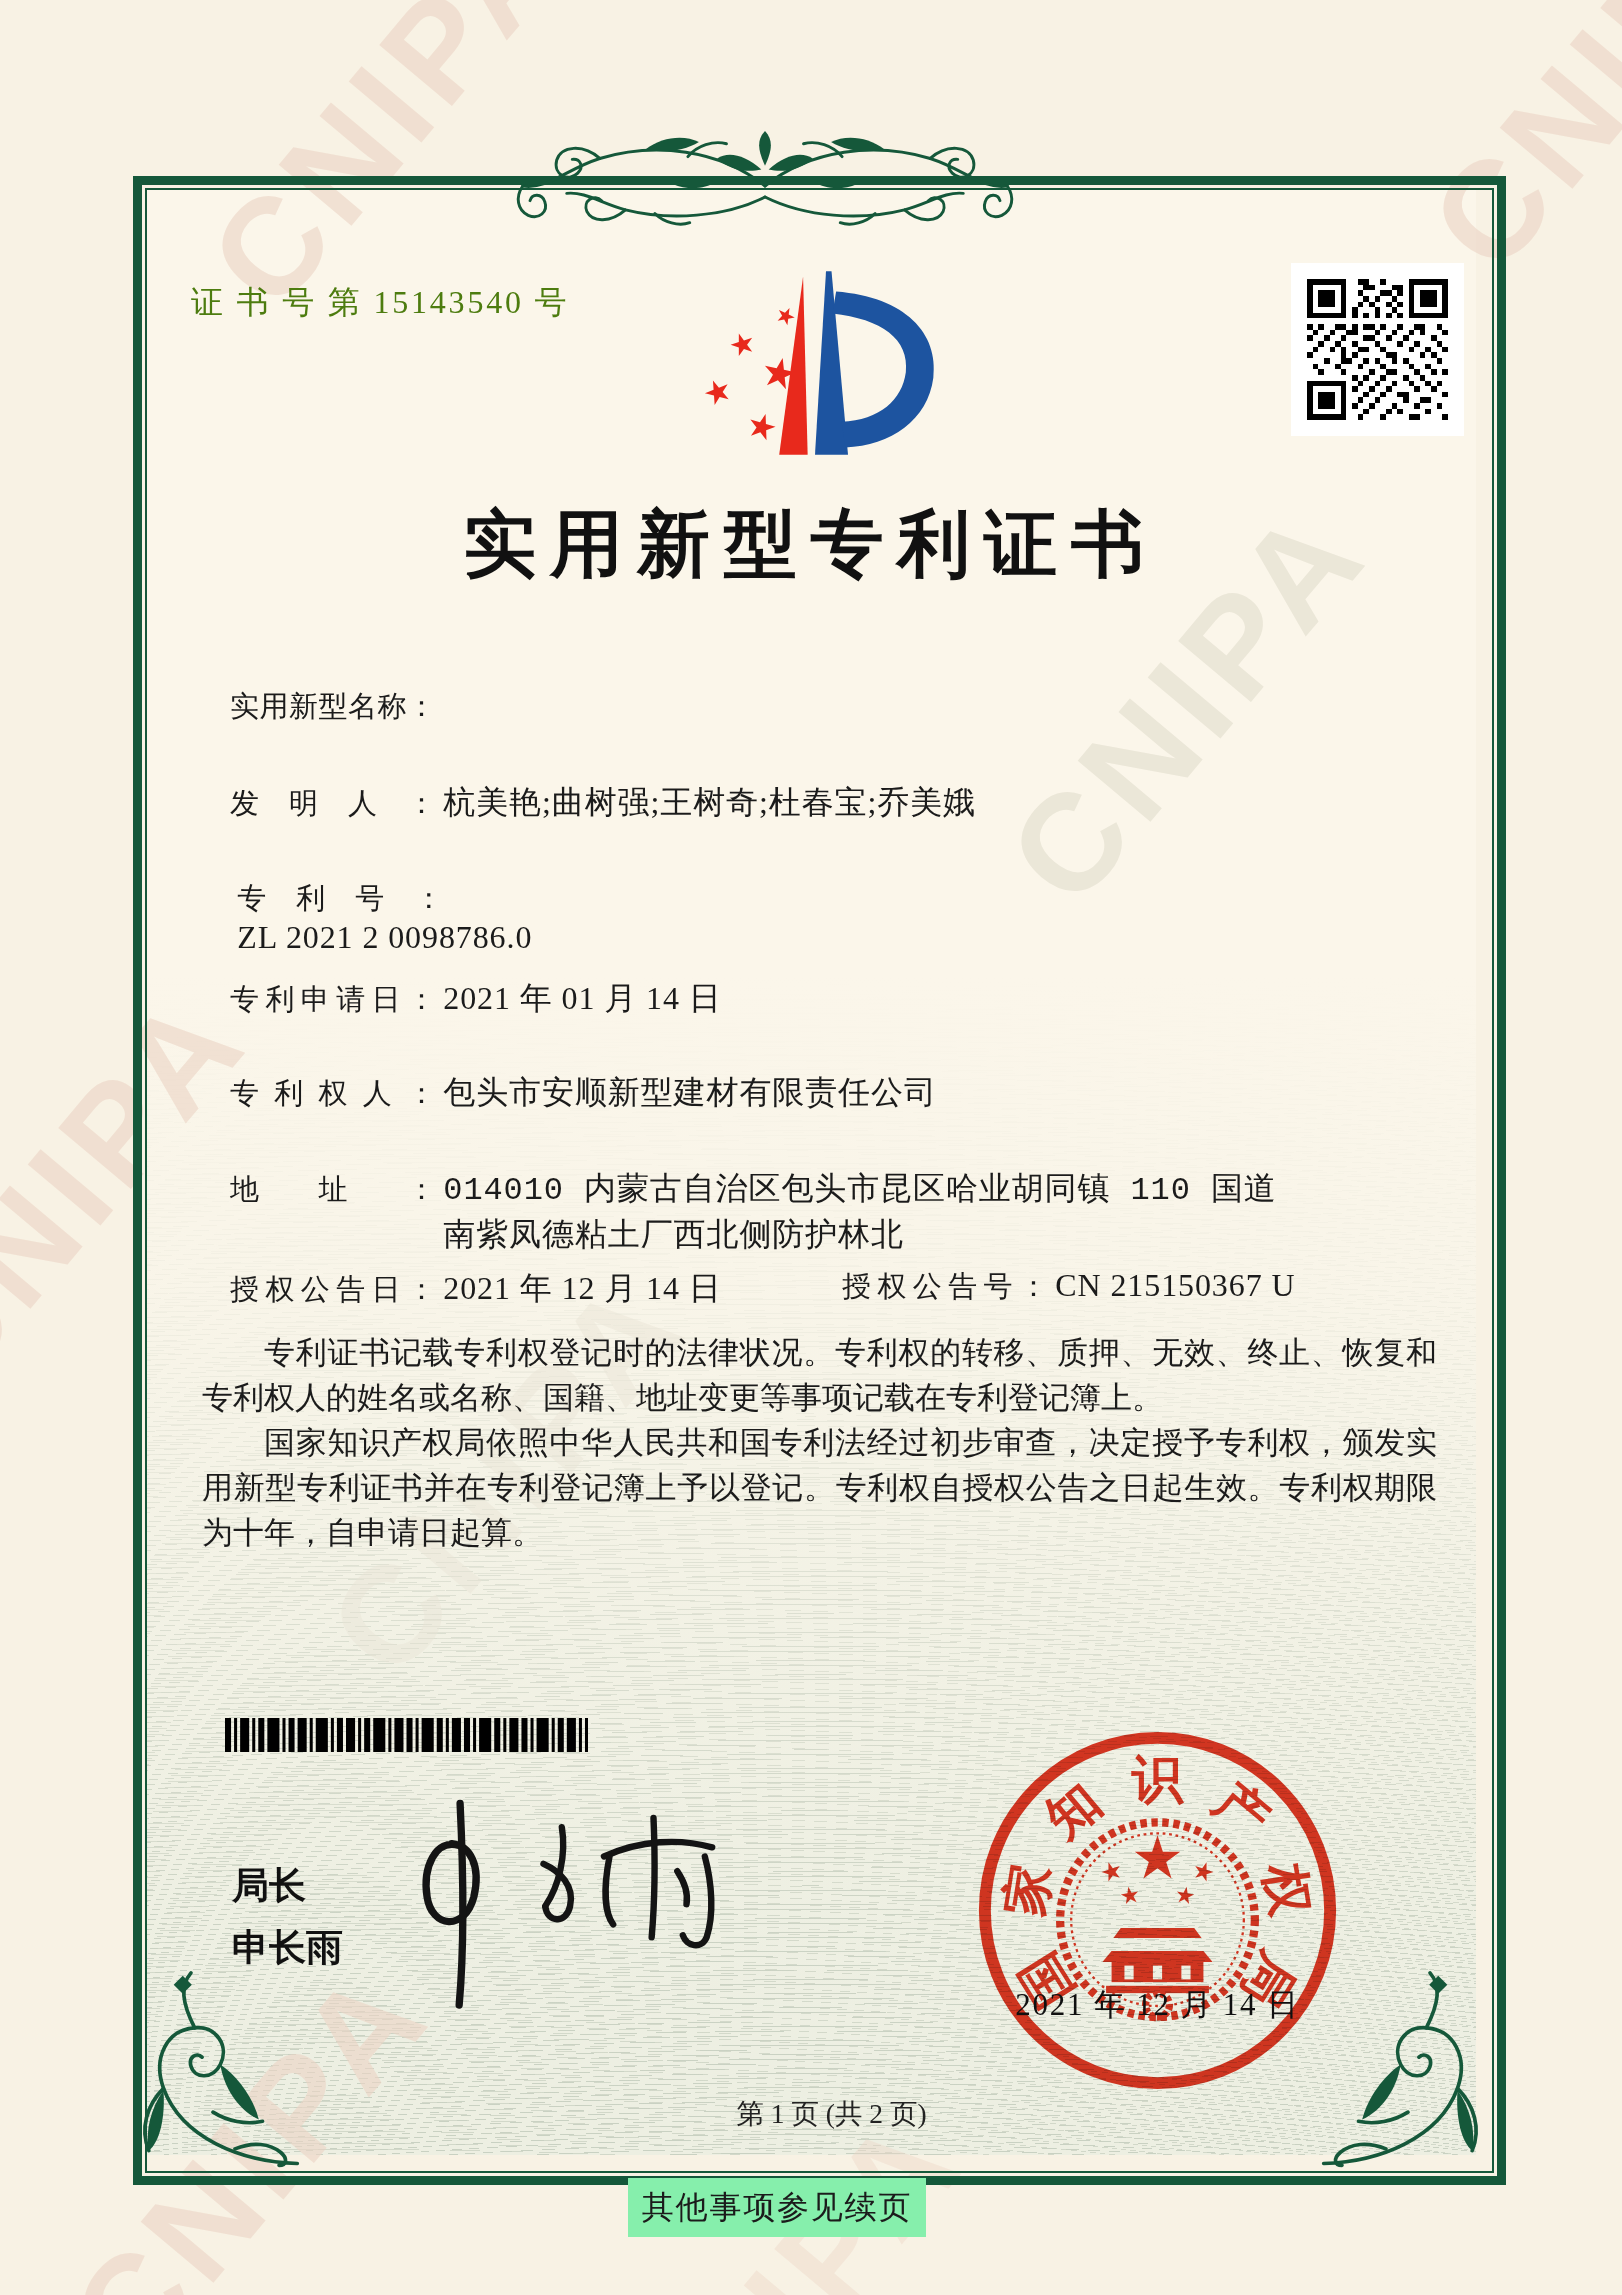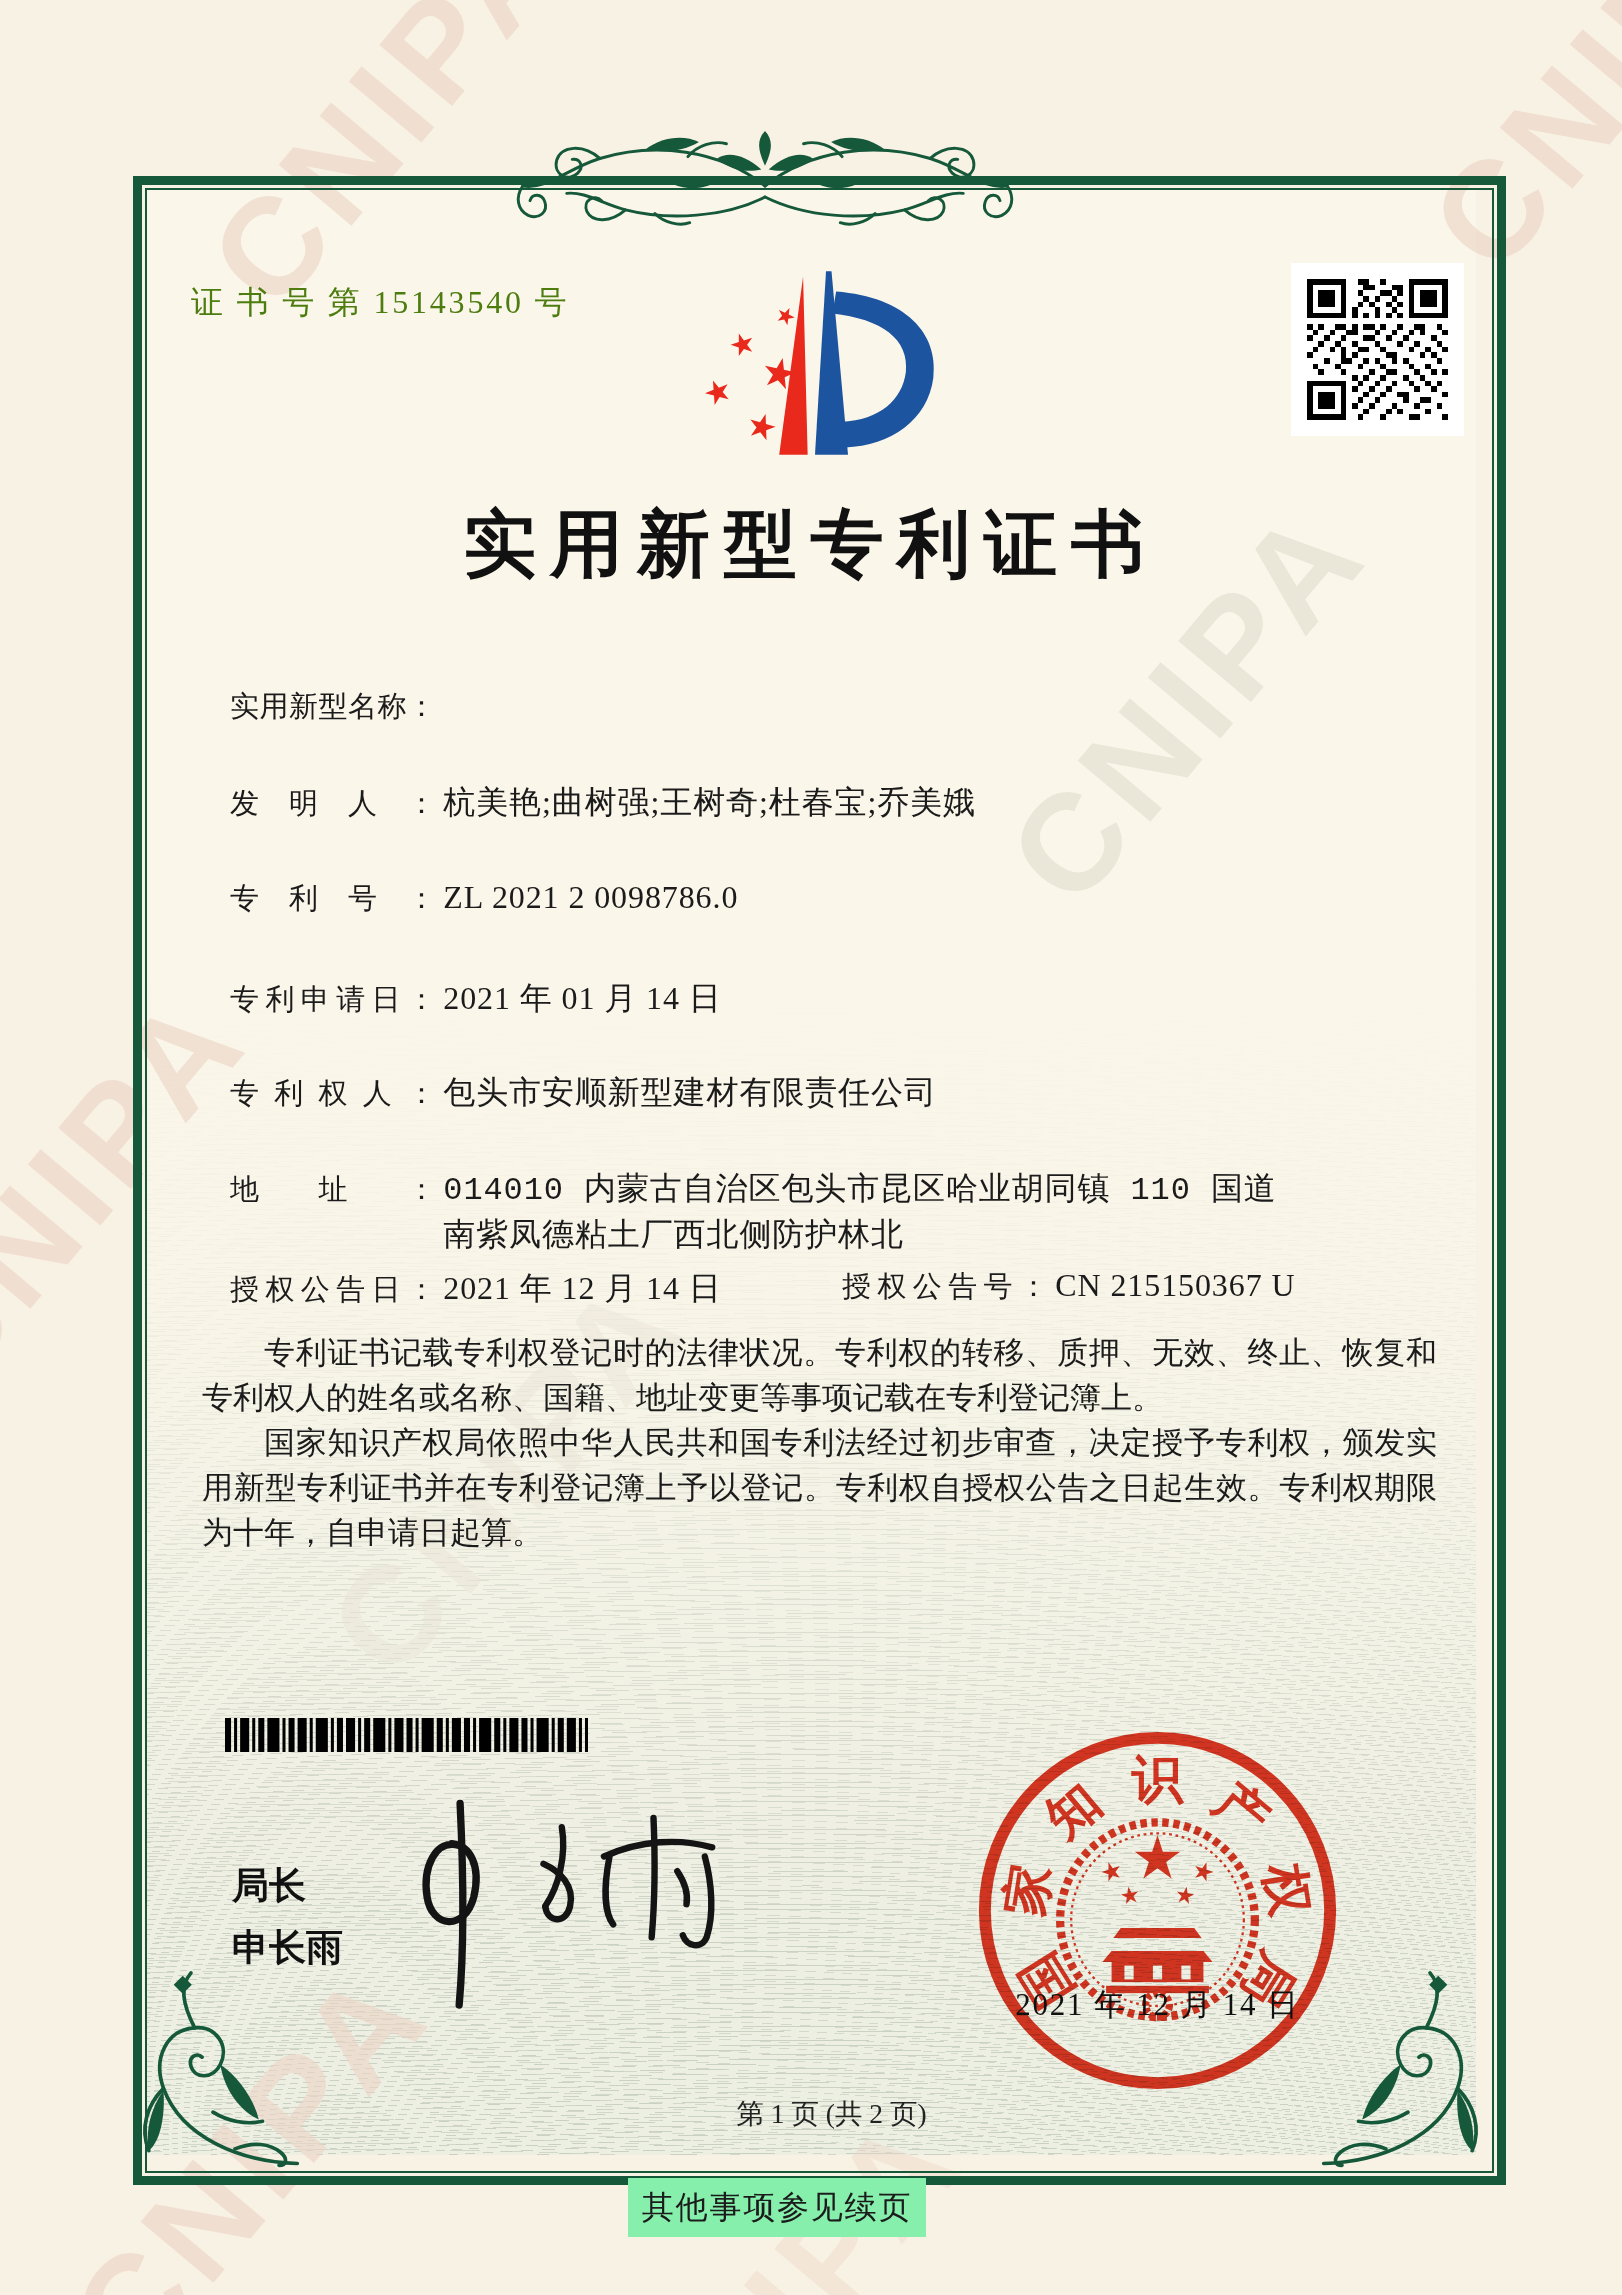--- a/index.html
+++ b/index.html
@@ -178,21 +178,21 @@
 
 <div class="title abs">实用新型专利证书</div>
 
 <div class="row" style="left:230px;top:687px;">
   <span class="lbl">实用新型名称：</span>
 </div>
 <div class="row" style="left:230px;top:781px;">
   <span class="lbl">发明人：</span>
   <span class="val">杭美艳;曲树强;王树奇;杜春宝;乔美娥</span>
 </div>
-<div class="row" style="left:230px;top:879px;">
+<div class="row" style="left:230px;top:879px;flex-direction:column;">
   <span class="lbl">专利号：</span>
   <span class="val">ZL 2021 2 0098786.0</span>
 </div>
 <div class="row" style="left:230px;top:977px;">
   <span class="lbl">专利申请日：</span>
   <span class="val">2021 年 01 月 14 日</span>
 </div>
 <div class="row" style="left:230px;top:1071px;">
   <span class="lbl">专利权人：</span>
   <span class="val">包头市安顺新型建材有限责任公司</span>

